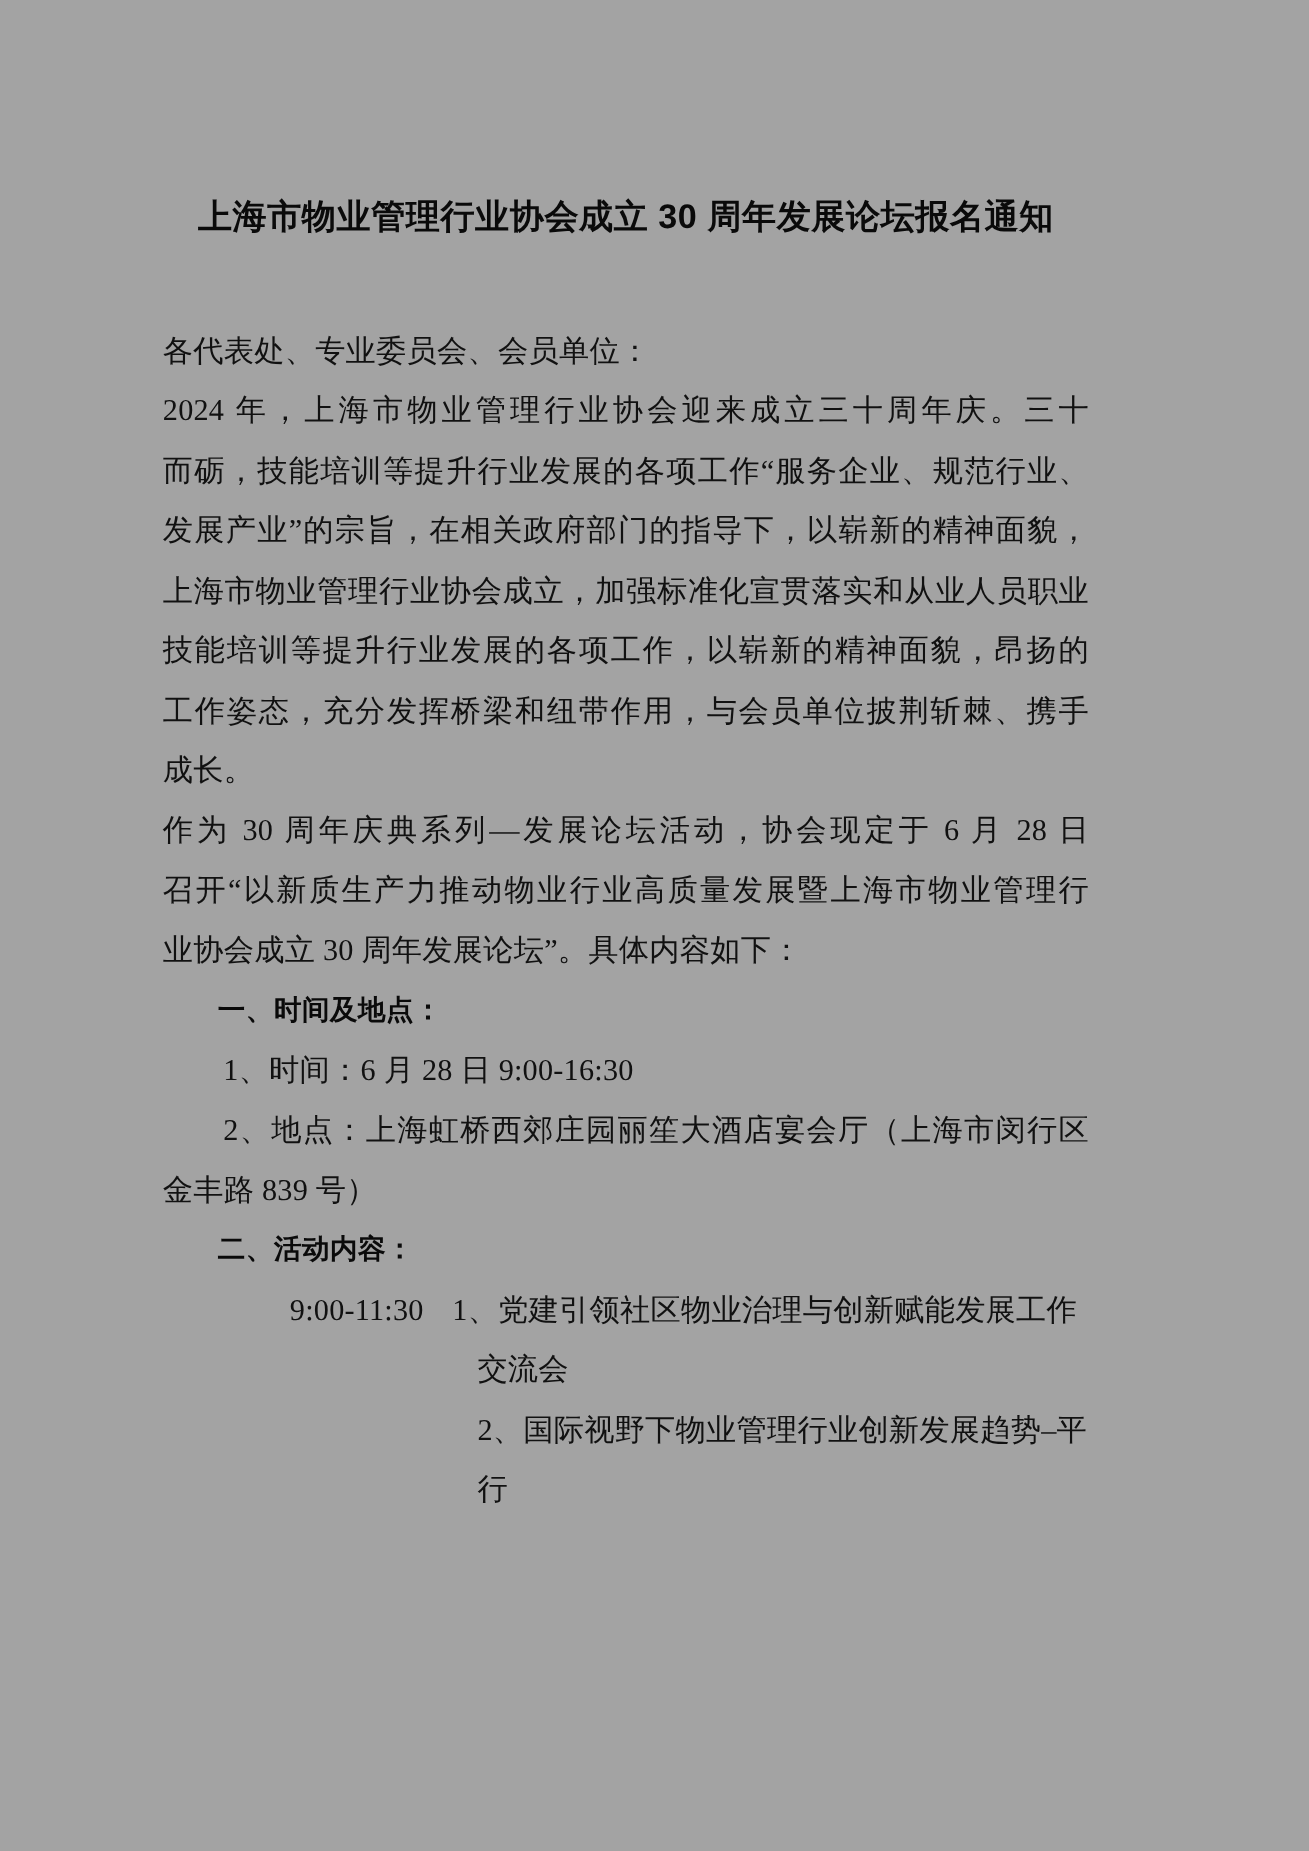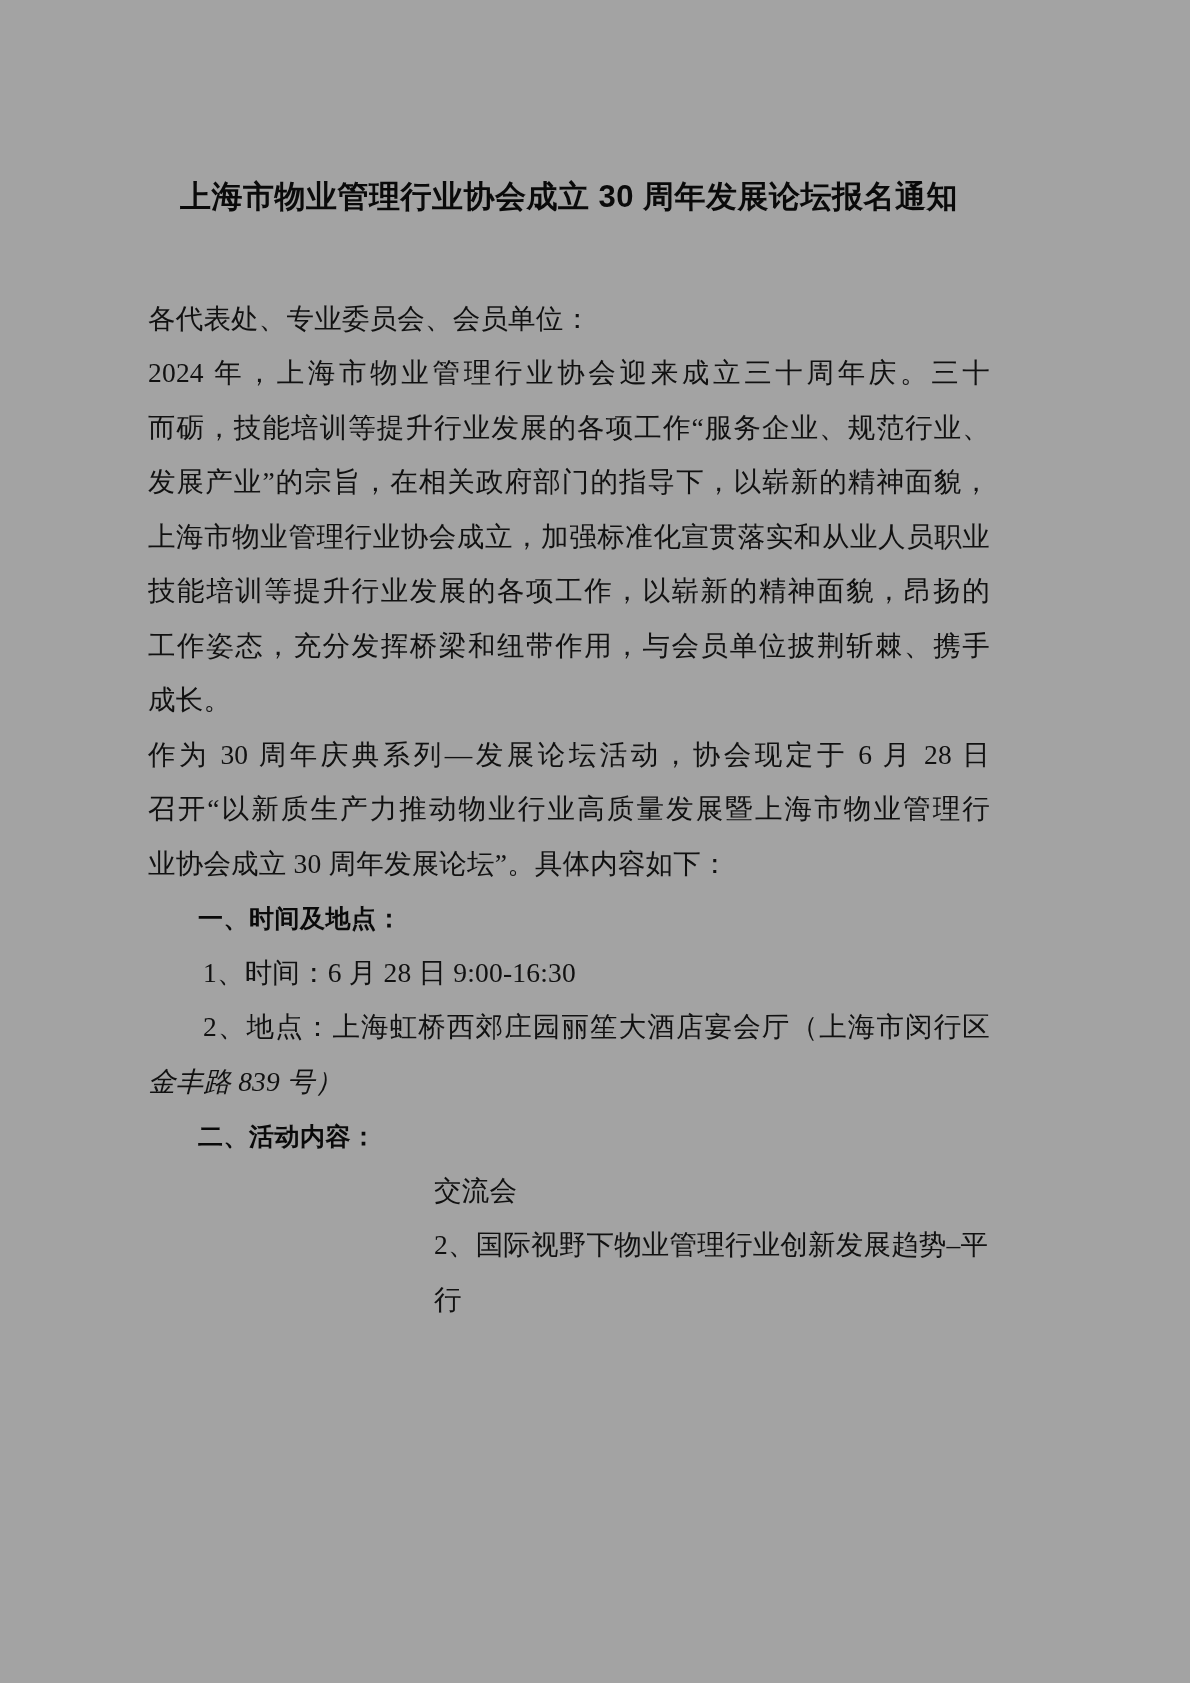--- a/index.html
+++ b/index.html
@@ -94,21 +94,20 @@
     text-indent: 2em;
     line-height: 54.5px;
     letter-spacing: 0.2px;
   }
 
   .item-cont {
     margin: 0;
     text-indent: 0;
     line-height: 54.5px;
     letter-spacing: 0.2px;
-    font-style: italic;
   }
 
   .agenda-row {
     margin: 0;
     line-height: 54.5px;
     text-indent: 2.1em;
     letter-spacing: 0.2px;
   }
 
   .agenda-time {
@@ -164,19 +163,22 @@
 
       <p class="item">1、时间：6 月 28 日 9:00-16:30</p>
 
       <p class="item">
         <span class="jline">2、地点：上海虹桥西郊庄园丽笙大酒店宴会厅（上海市闵行区</span>
       </p>
       <p class="item-cont">金丰路 839 号）</p>
 
       <p class="heading-sub">二、活动内容：</p>
 
+      <p class="agenda-row">
+        <span class="agenda-time nowrap">9:00-11:30</span><span class="agenda-gap"></span><span>1、党建引领社区物业治理与创新赋能发展工作</span>
+      </p>
       <p class="agenda-wrap">交流会</p>
 
       <p class="agenda-wrap">2、国际视野下物业管理行业创新发展趋势–平行</p>
 
     </div>
   </div>
 </div>
 
 </body></html>

